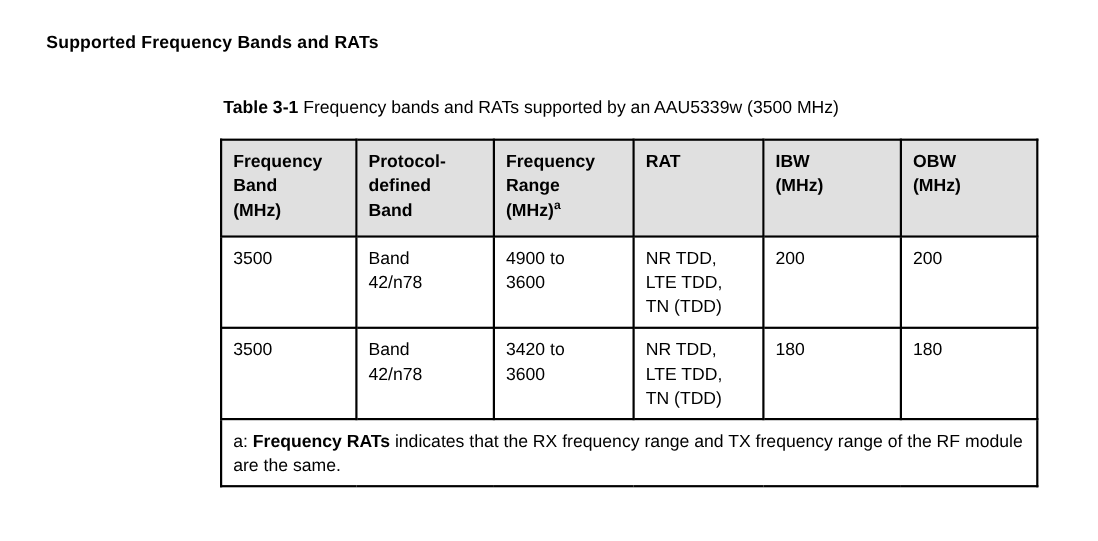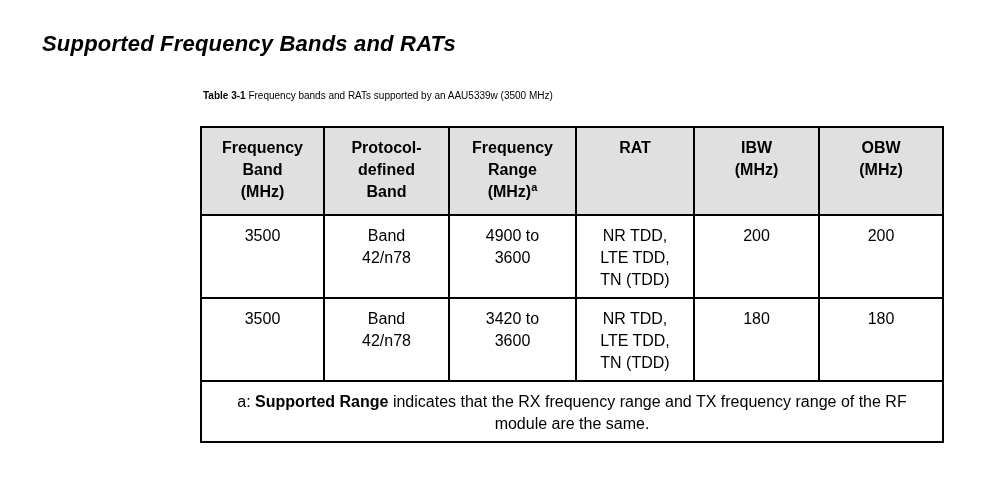--- a/index.html
+++ b/index.html
@@ -10,51 +10,50 @@
     font-family: "Liberation Sans", "DejaVu Sans", sans-serif;
     color: #000000;
     overflow: hidden;
   }
   .page { position: relative; width: 998px; height: 492px; }
 
   .page-heading {
     position: absolute;
     left: 42px;
     top: 31px;
-    font-size: 22px;
+    font-size: 16px;
     font-weight: bold;
     letter-spacing: 0.2px;
     white-space: nowrap;
-    font-style: italic;
   }
 
   .table-caption {
     position: absolute;
     left: 203px;
     top: 90px;
-    font-size: 10px;
+    font-size: 16px;
     white-space: nowrap;
   }
   .table-caption .cap-label { font-weight: bold; }
 
   table.freq-table {
     position: absolute;
     left: 200px;
     top: 126px;
     width: 742px;
     border-collapse: collapse;
     table-layout: fixed;
     font-size: 16px;
     line-height: 22px;
   }
   table.freq-table th,
   table.freq-table td {
     border: 2px solid #000000;
     vertical-align: top;
-    text-align: center;
+    text-align: left;
     padding: 9px 10px 6px 10px;
     white-space: pre-line;
     overflow: hidden;
   }
   table.freq-table thead th {
     background: #e0e0e0;
     font-weight: bold;
     height: 88px;
   }
   table.freq-table tbody tr.data-row td { height: 72px; }
@@ -128,19 +127,19 @@
         <td>3420 to
 3600</td>
         <td>NR TDD,
 LTE TDD,
 TN (TDD)</td>
         <td>180</td>
         <td>180</td>
       </tr>
       <tr class="footnote-row">
         <td colspan="6">
-          <span>a: </span><span class="fn-bold">Supported Range</span><span> indicates that the RX frequency range and TX frequency range of the RF module are the same.</span>
+          <span>a: </span><span class="fn-bold">Frequency RATs</span><span> indicates that the RX frequency range and TX frequency range of the RF module are the same.</span>
         </td>
       </tr>
     </tbody>
   </table>
 
 </div>
 
 </body></html>

